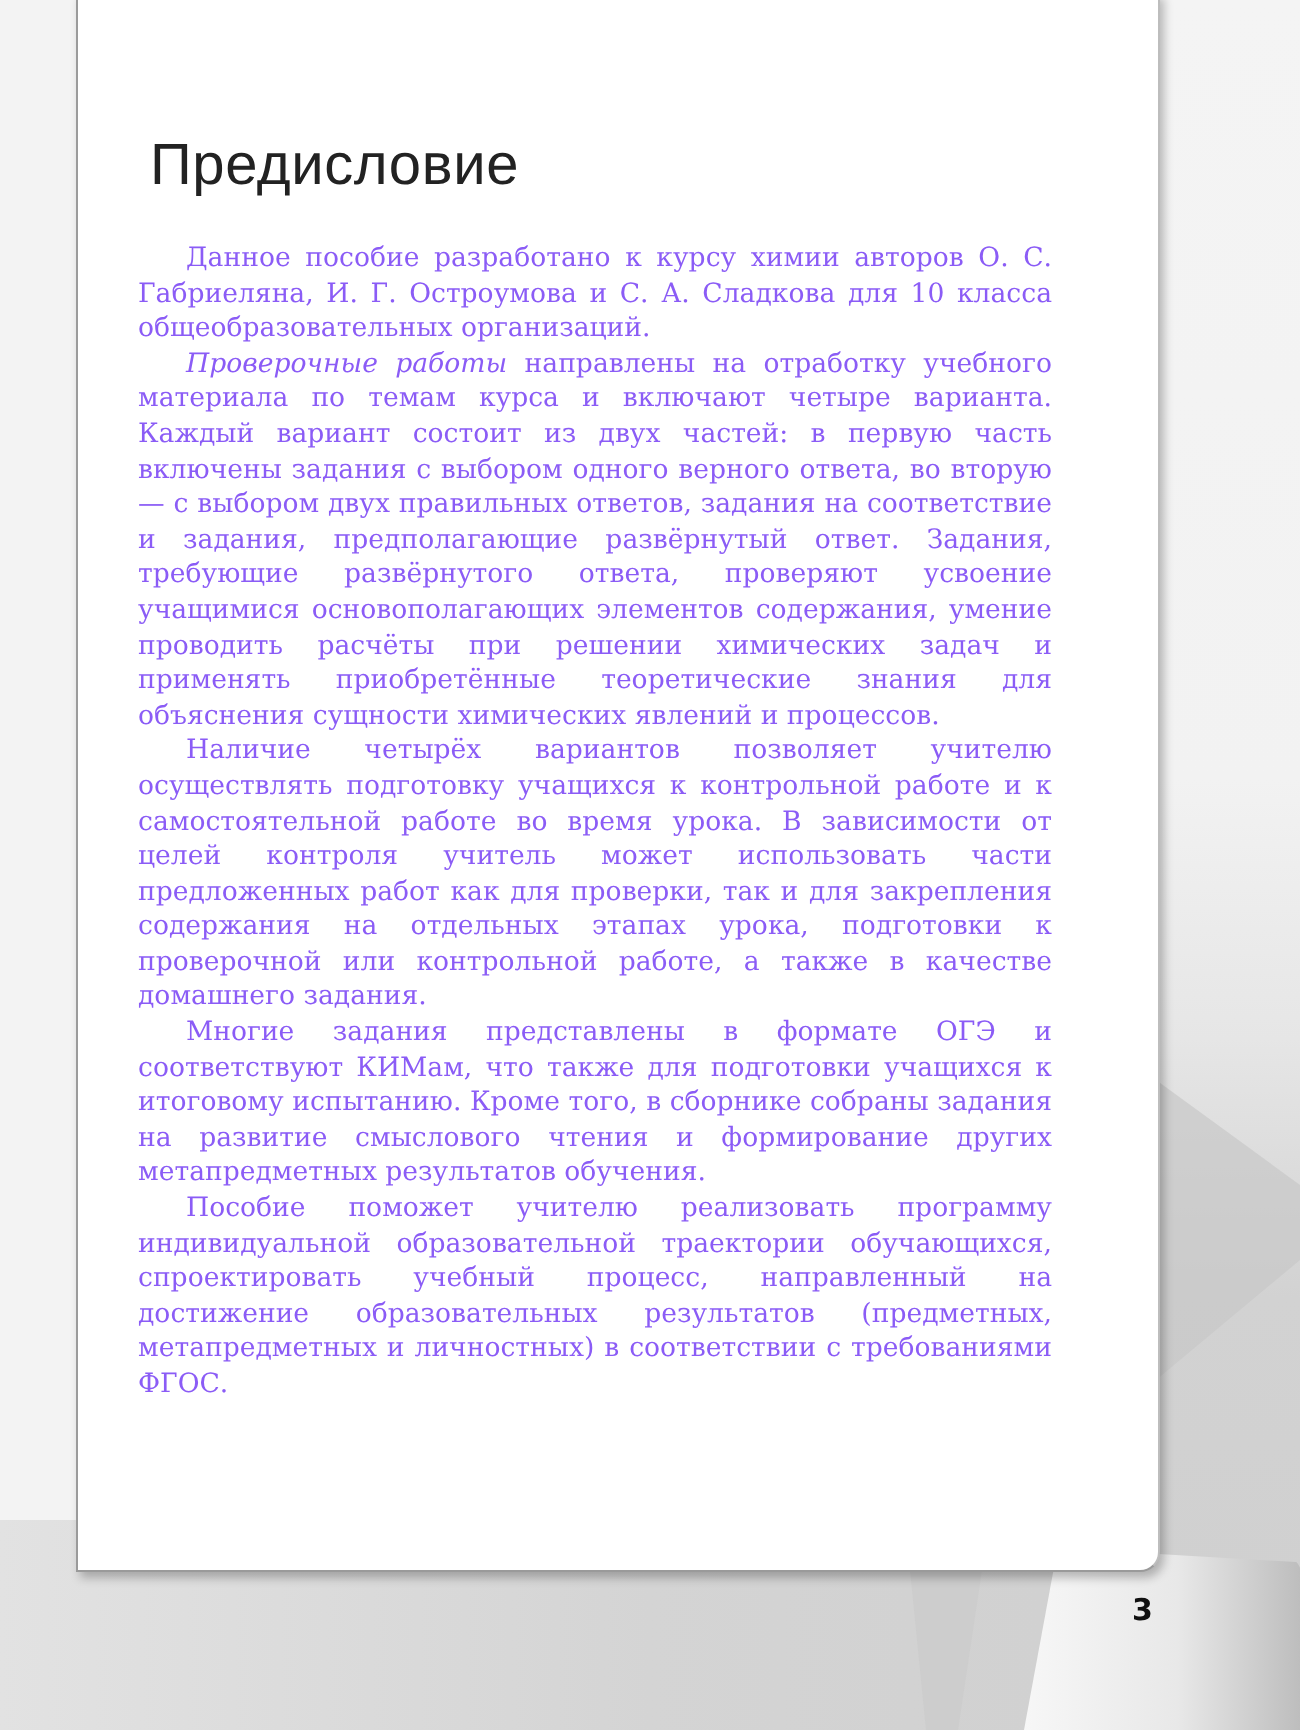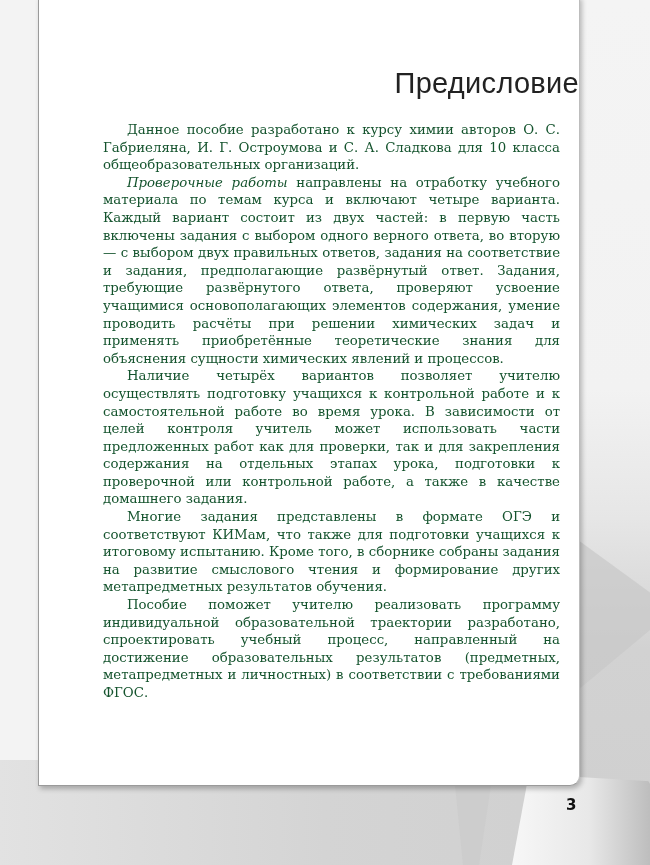--- a/index.html
+++ b/index.html
@@ -58,35 +58,35 @@
       border-left: 1px solid #9a9a9a;
       border-bottom: 1px solid #9a9a9a;
       border-right: 1px solid #bdbdbd;
       border-bottom-right-radius: 10px;
       box-shadow: 2px 3px 5px rgba(0,0,0,0.25);
     }
     .title {
       position: absolute;
       left: 0; right: 0;
       top: 71px;
-      text-align: right;
+      text-align: left;
       font-family: "Liberation Sans", sans-serif;
       font-size: 29px;
       color: #222;
       letter-spacing: 0.3px;
       padding-left: 36px;
     }
     .body-text {
       position: absolute;
-      left: 64px;
+      left: 30px;
       top: 125px;
       width: 457px;
       font-size: 13.3px;
       line-height: 17.6px;
-      color: #14532d;
+      color: #8b5cf6;
       text-align: justify;
       hyphens: manual;
     }
     .body-text p {
       margin: 0;
       text-indent: 24px;
     }
     .body-text em {
     }
     .page-num {
@@ -107,17 +107,17 @@
 <div class="shape-tri"></div>
 <div class="tab"></div>
 
 <div class="page">
   <div class="title">Предисловие</div>
   <div class="body-text">
     <p><em></em><span>Данное пособие разработано к курсу химии авторов О. С. Габриеляна, И. Г. Остроумова и С. А. Сладкова для 10 класса общеобразовательных организаций.</span></p>
     <p><em>Проверочные работы</em><span> направлены на отработку учебного материала по темам курса и включают четыре варианта. Каждый вариант состоит из двух частей: в первую часть включены задания с выбором одного верного ответа, во вторую — с выбором двух правильных ответов, задания на соответствие и задания, предполагающие развёрнутый ответ. Задания, требующие развёрнутого ответа, проверяют усвоение учащимися основополагающих элементов содержания, умение проводить расчёты при решении химических задач и применять приобретённые теоретические знания для объяснения сущности химических явлений и процессов.</span></p>
     <p><em></em><span>Наличие четырёх вариантов позволяет учителю осуществлять подготовку учащихся к контрольной работе и к самостоятельной работе во время урока. В зависимости от целей контроля учитель может использовать части предложенных работ как для проверки, так и для закрепления содержания на отдельных этапах урока, подготовки к проверочной или контрольной работе, а также в качестве домашнего задания.</span></p>
     <p><em></em><span>Многие задания представлены в формате ОГЭ и соответствуют КИМам, что также для подготовки учащихся к итоговому испытанию. Кроме того, в сборнике собраны задания на развитие смыслового чтения и формирование других метапредметных результатов обучения.</span></p>
-    <p><em></em><span>Пособие поможет учителю реализовать программу индивидуальной образовательной траектории разработано, спроектировать учебный процесс, направленный на достижение образовательных результатов (предметных, метапредметных и личностных) в соответствии с требованиями ФГОС.</span></p>
+    <p><em></em><span>Пособие поможет учителю реализовать программу индивидуальной образовательной траектории обучающихся, спроектировать учебный процесс, направленный на достижение образовательных результатов (предметных, метапредметных и личностных) в соответствии с требованиями ФГОС.</span></p>
   </div>
 </div>
 
 <div class="page-num">3</div>
 
 </body></html>

